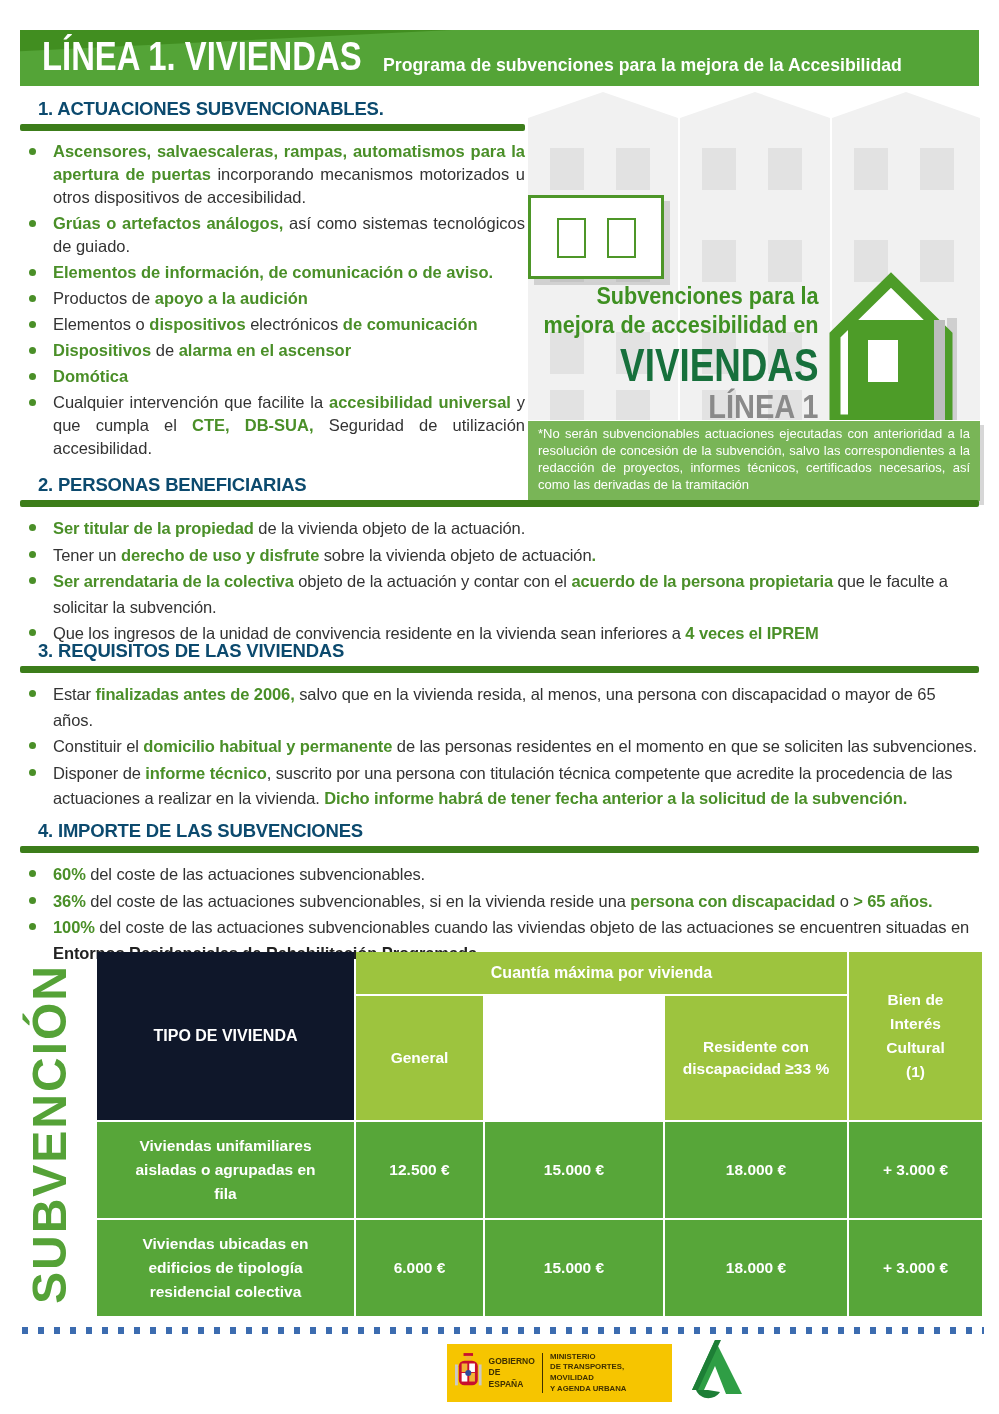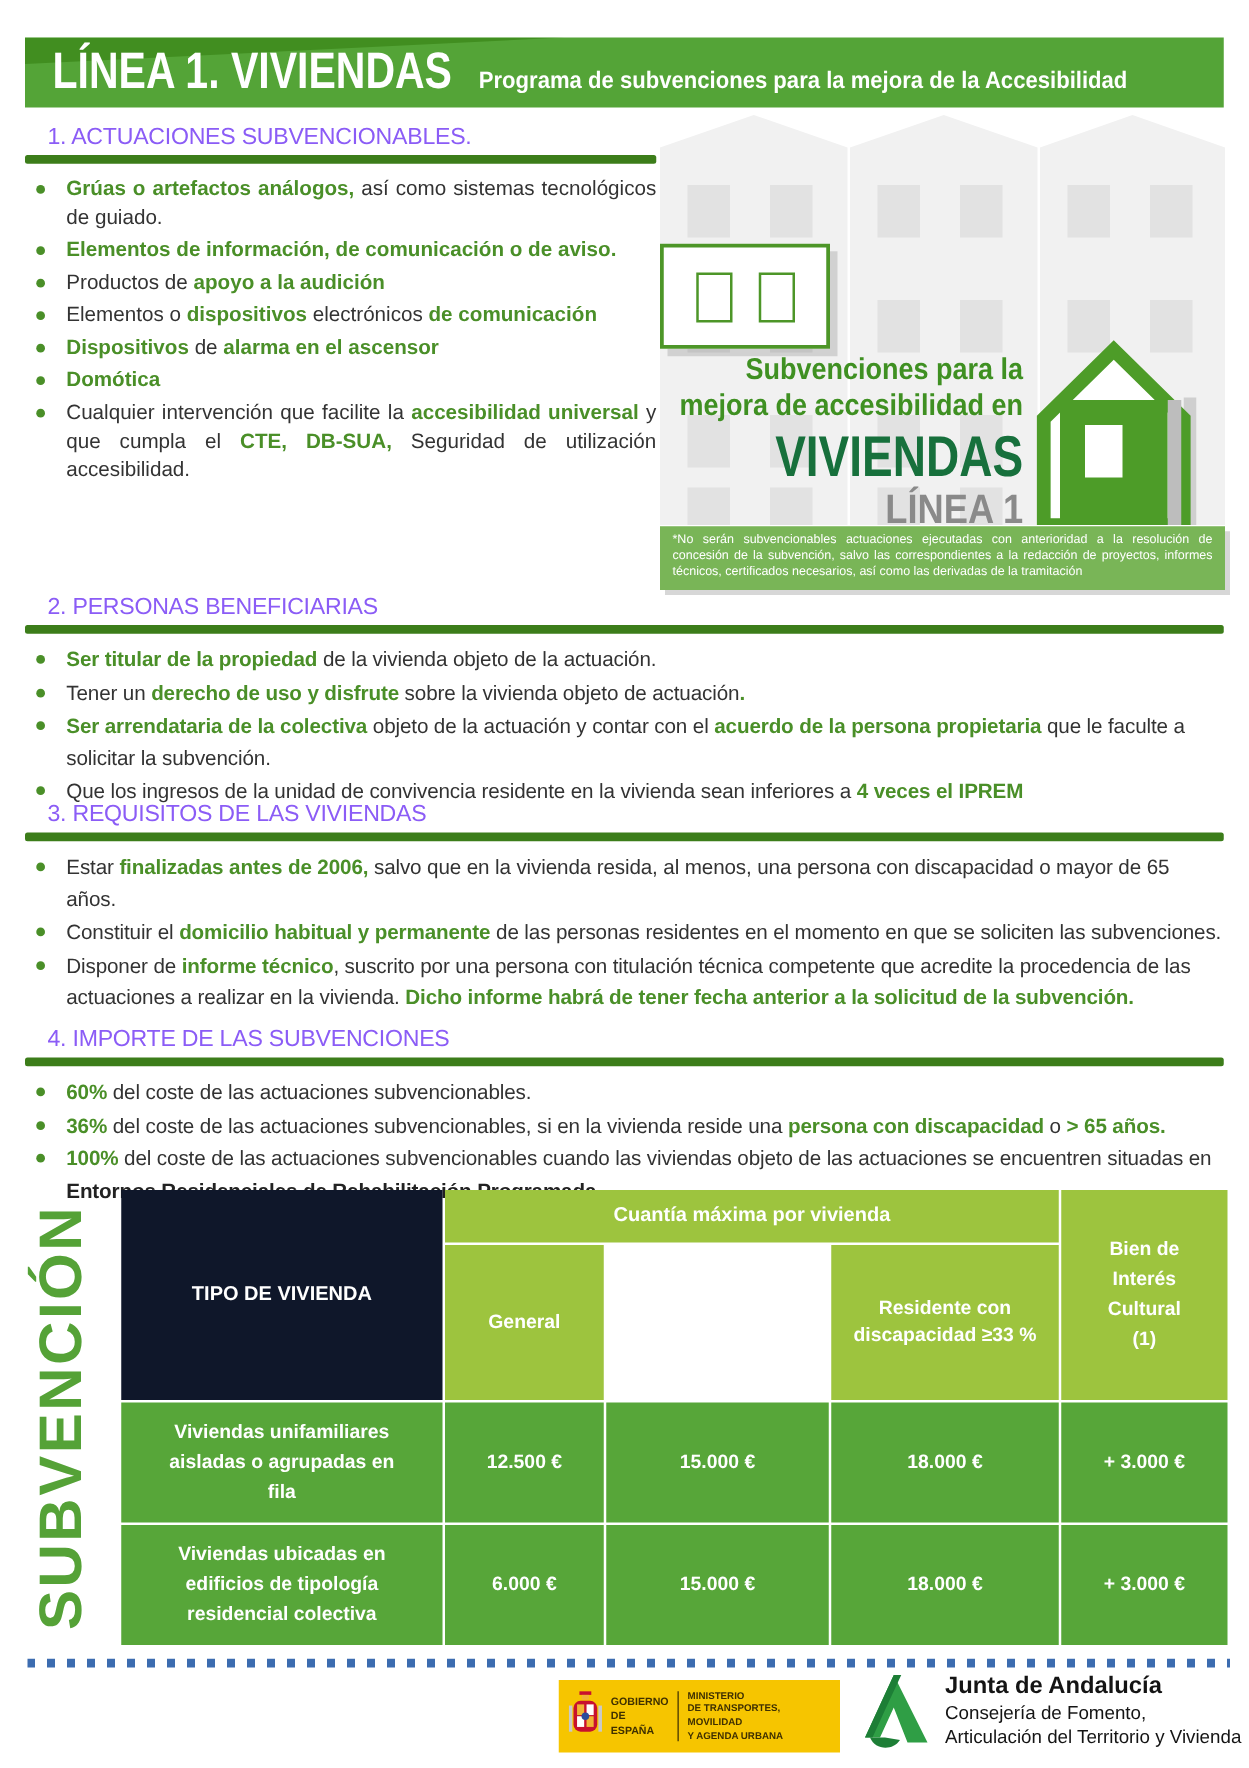--- a/index.html
+++ b/index.html
@@ -12,21 +12,21 @@
   .banner::before{content:"";position:absolute;inset:0;background:#418E20;
           clip-path:polygon(0 0,45% 0,0 38%);}
   .banner > span{position:relative;z-index:1;display:inline-block;color:#fff;font-weight:bold;
           white-space:nowrap;}
   .banner-title{font-size:41px;line-height:1;transform:scaleX(.8);transform-origin:left bottom;}
   .banner-subtitle{font-size:19px;line-height:1;margin-left:-58px;margin-bottom:3px;
           transform:scaleX(.93);transform-origin:left bottom;}
 
   
   .sec{position:absolute;left:20px;}
-  .sec h2{margin:0 0 0 18px;font-size:18.5px;font-weight:normal;color:#8b5cf6;letter-spacing:-.2px;}
+  .sec h2{margin:0 0 0 18px;font-size:18.5px;font-weight:bold;color:#0c4a6e;letter-spacing:-.2px;}
   .sec .bar{height:7px;background:#3C7D1A;border-radius:2px;margin-top:4px;}
   .sec ul{list-style:none;margin:9px 0 0;padding:0;}
   .sec li{position:relative;padding-left:33px;font-size:16.5px;line-height:23px;color:#333;
           margin-bottom:3px;}
   .sec li::before{content:"";position:absolute;left:9px;top:8px;width:7px;height:7px;
           border-radius:50%;background:#4A8F28;}
   .s-g{color:#4A8F28;font-weight:bold;}
   .s-n{color:#333;}
   .s-b{color:#222;font-weight:bold;}
   .sec1{top:98px;width:505px;}
@@ -45,21 +45,21 @@
   .win1{left:26px;}  .win2{left:76px;}
   .illus-text{position:absolute;right:162px;top:193px;text-align:right;}
   .illus-text div{white-space:nowrap;}
   .it-small{font-size:24px;font-weight:bold;color:#3F9022;line-height:29px;
           transform:scaleX(.9);transform-origin:right center;}
   .it-big{font-size:46px;font-weight:bold;color:#17703C;line-height:49px;margin-top:2px;
           transform:scaleX(.8);transform-origin:right center;}
   .it-sub{font-size:33px;font-weight:bold;color:#8A8A8A;line-height:34px;
           transform:scaleX(.88);transform-origin:right center;}
   .note{position:absolute;left:528px;top:421px;width:452px;box-sizing:border-box;
-          padding:4px 10px 7px;background:#79B557;color:#fff;font-size:10px;line-height:1.32;
+          padding:4px 10px 7px;background:#79B557;color:#fff;font-size:13px;line-height:1.32;
           text-align:justify;box-shadow:4px 4px 0 rgba(110,110,110,.28);}
 
   
   .side-label{position:absolute;left:6px;top:952px;height:364px;width:86px;display:flex;
           align-items:center;justify-content:center;color:#55A237;font-weight:bold;font-size:48px;
           letter-spacing:2px;writing-mode:vertical-rl;transform:rotate(180deg);}
   .tbl{position:absolute;left:97px;top:952px;display:grid;
           grid-template-columns:257px 127px 178px 182px 133px;
           grid-template-rows:42px 124px 96px 96px;gap:2px;}
   .tbl .c{display:flex;align-items:center;justify-content:center;text-align:center;color:#fff;
@@ -90,20 +90,21 @@
 
   <header class="banner">
     <span class="banner-title">LÍNEA 1. VIVIENDAS</span>
     <span class="banner-subtitle">Programa de subvenciones para la mejora de la Accesibilidad</span>
   </header>
 
   <section class="sec sec1">
     <h2>1. ACTUACIONES SUBVENCIONABLES.</h2>
     <div class="bar"></div>
     <ul>
+        <li><span class="s-g">Ascensores, salvaescaleras, rampas, automatismos para la apertura de puertas </span><span class="s-n">incorporando mecanismos motorizados u otros dispositivos de accesibilidad.</span></li>
         <li><span class="s-g">Grúas o artefactos análogos, </span><span class="s-n">así como sistemas tecnológicos de guiado.</span></li>
         <li><span class="s-g">Elementos de información, de comunicación o de aviso.</span></li>
         <li><span class="s-n">Productos de </span><span class="s-g">apoyo a la audición</span></li>
         <li><span class="s-n">Elementos o </span><span class="s-g">dispositivos </span><span class="s-n">electrónicos </span><span class="s-g">de comunicación</span></li>
         <li><span class="s-g">Dispositivos </span><span class="s-n">de </span><span class="s-g">alarma en el ascensor</span></li>
         <li><span class="s-g">Domótica</span></li>
         <li><span class="s-n">Cualquier intervención que facilite la </span><span class="s-g">accesibilidad universal </span><span class="s-n">y que cumpla el </span><span class="s-g">CTE, DB-SUA, </span><span class="s-n">Seguridad de utilización accesibilidad.</span></li>
       </ul>
   </section>
 
@@ -241,20 +242,15 @@
     </div>
   </div>
 
   <div class="junta">
     <svg width="56" height="62" viewBox="0 0 56 62">
       <polygon points="27,2 54,56 38,56 27,28 16,52 4,52" fill="#2F9E45"></polygon>
       <polygon points="27,2 33,2 20,30 10,52 4,52" fill="#1D7E36"></polygon>
       <path d="M8 52 C12 62 26 63 32 54 L20 52 Z" fill="#1D7E36"></path>
       <polygon points="27,36 33,50 21,50" fill="#FFFFFF"></polygon>
     </svg>
-    <div class="junta-text">
-      <div class="jt">Junta de Andalucía</div>
-      <div class="jl">Consejería de Fomento,</div>
-      <div class="jl">Articulación del Territorio y Vivienda</div>
-    </div>
   </div>
 
 </div>
 
 </body></html>

